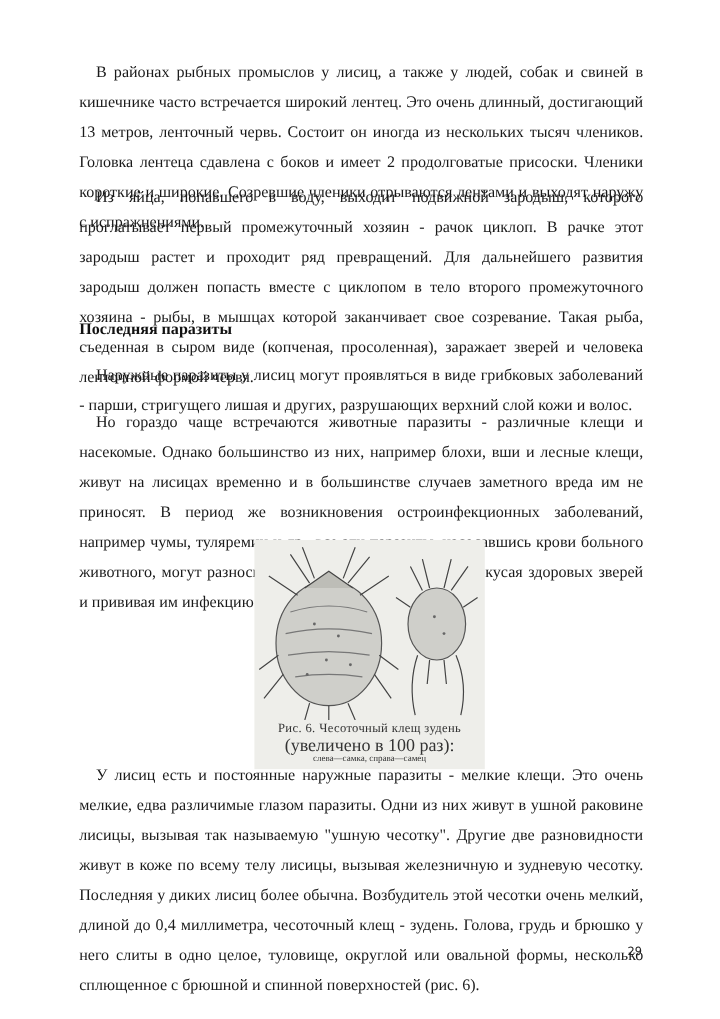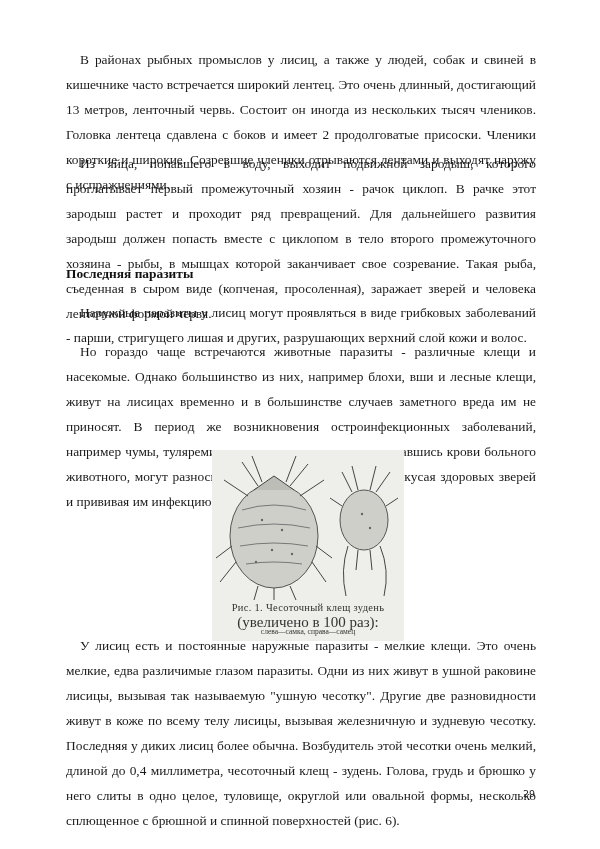--- a/index.html
+++ b/index.html
@@ -80,21 +80,21 @@
       <g fill="#666">
         <circle cx="50" cy="70" r="1.2"></circle>
           <circle cx="70" cy="80" r="1.2"></circle>
           <circle cx="60" cy="100" r="1.2"></circle>
         <circle cx="80" cy="104" r="1.2"></circle>
           <circle cx="44" cy="112" r="1.2"></circle>
           <circle cx="150" cy="64" r="1.2"></circle>
         <circle cx="158" cy="78" r="1.2"></circle>
       </g>
     </svg>
-    <p class="caption cap1">Рис. 1. Чесоточный клещ зудень</p>
+    <p class="caption cap1">Рис. 6. Чесоточный клещ зудень</p>
     <p class="caption cap2">(увеличено в 100 раз):</p>
     <p class="caption cap3">слева—самка, справа—самец</p>
   </div>
 
   <p id="p5" class="text indent">У лисиц есть и постоянные наружные паразиты - мелкие клещи. Это очень мелкие, едва различимые глазом паразиты. Одни из них живут в ушной раковине лисицы, вызывая так называемую "ушную чесотку". Другие две разновидности живут в коже по всему телу лисицы, вызывая железничную и зудневую чесотку. Последняя у диких лисиц более обычна. Возбудитель этой чесотки очень мелкий, длиной до 0,4 миллиметра, чесоточный клещ - зудень. Голова, грудь и брюшко у него слиты в одно целое, туловище, округлой или овальной формы, несколько сплющенное с брюшной и спинной поверхностей (рис. 6).</p>
 
   <span class="page-number">29</span>
 </div>
 
 </body></html>

